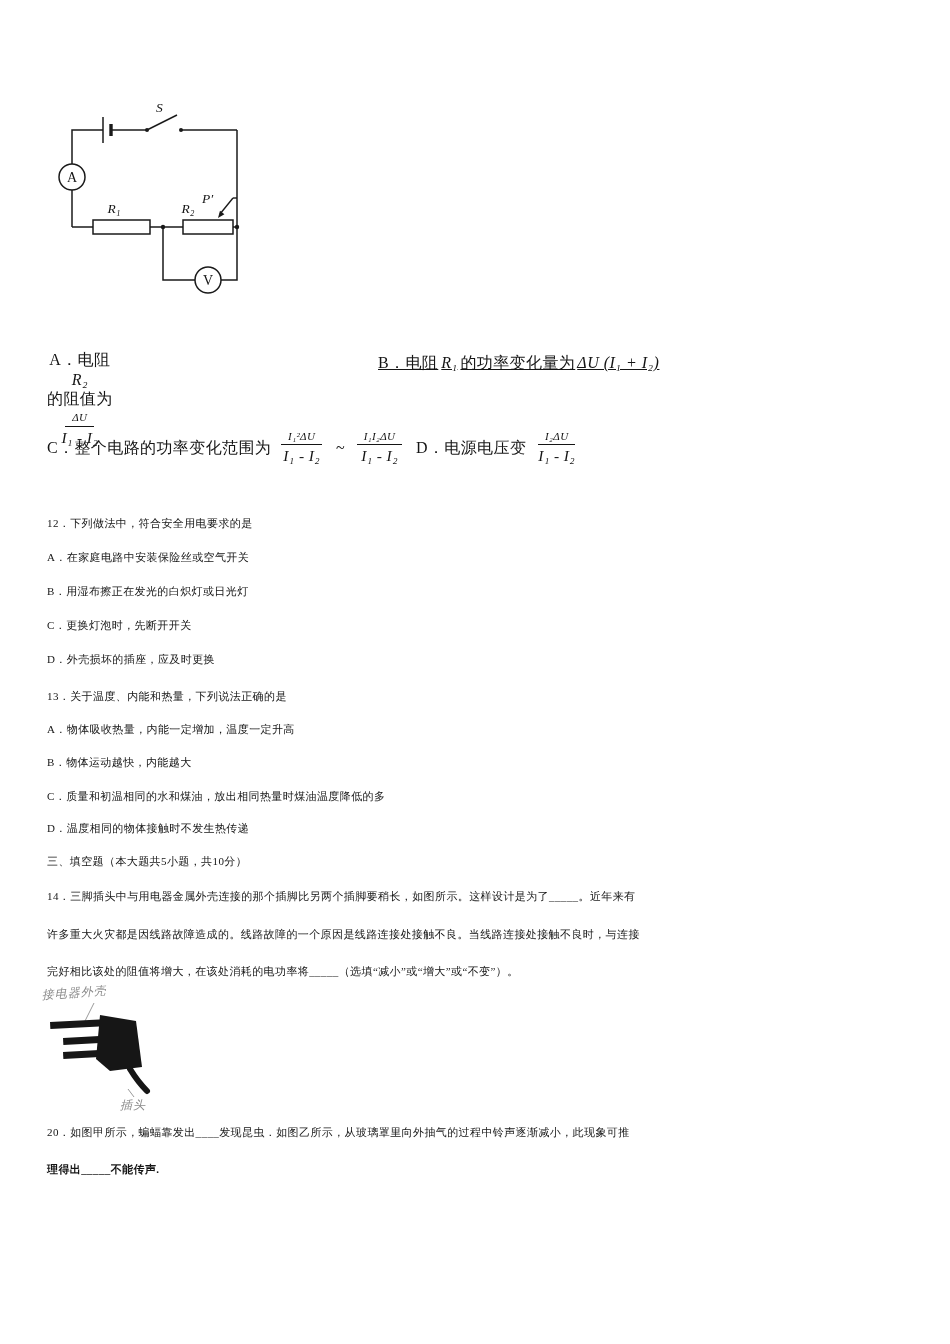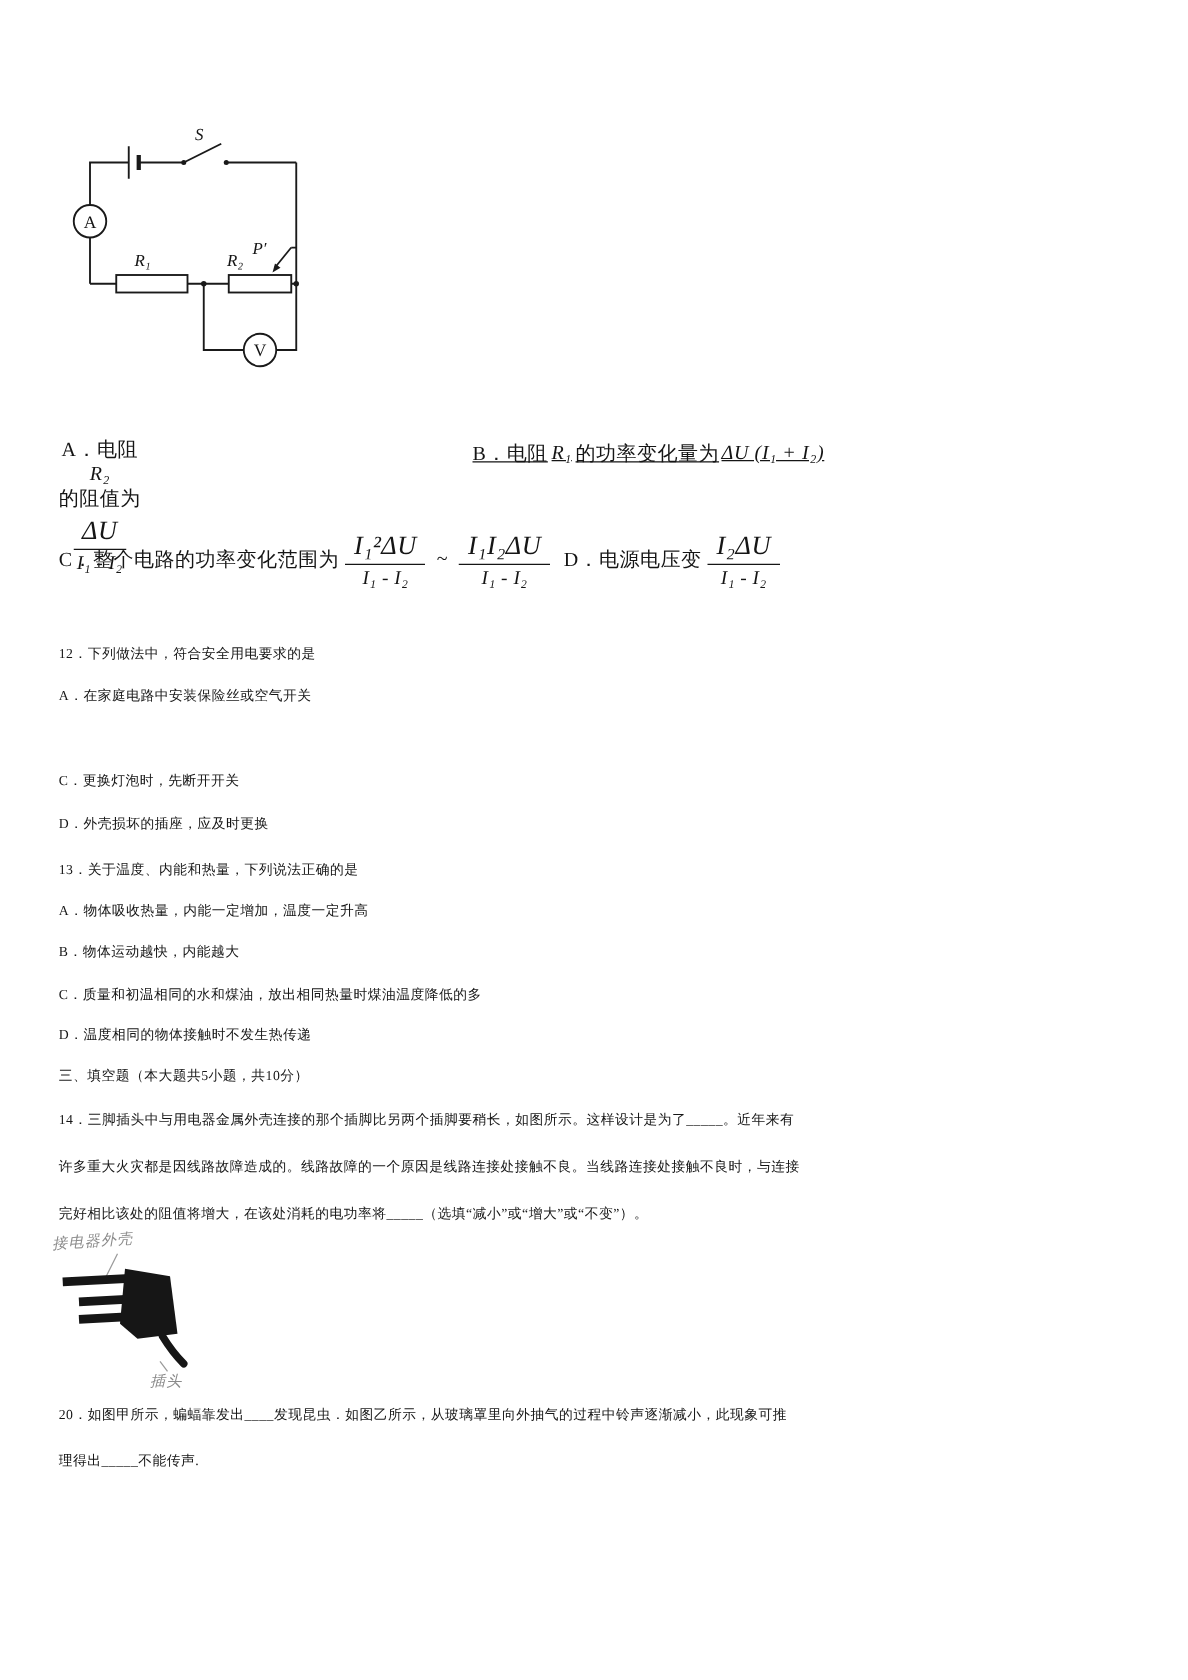--- a/index.html
+++ b/index.html
@@ -9,21 +9,21 @@
     font-family:"Liberation Serif","DejaVu Serif",serif;
     color:#151515;
   }
   .page { position:absolute; inset:0; background:#fff; overflow:hidden; }
   .abs { position:absolute; }
   .line { position:absolute; white-space:nowrap; font-size:11px; line-height:1.25; letter-spacing:0.4px; }
   .row { display:flex; align-items:center; white-space:nowrap; font-size:16px; letter-spacing:0.4px; }
   .mv { font-style:italic; padding:0 3px; font-size:16px; }
   .math { font-style:italic; letter-spacing:0.5px; padding:0 2px; }
   .frac { display:inline-flex; flex-direction:column; align-items:center; margin:0 5px; line-height:1.35; }
-  .frac .num { padding:0 7px 1px 7px; border-bottom:1.2px solid #151515; font-style:italic; font-size:21px; }
+  .frac .num { padding:0 7px 1px 7px; border-bottom:1.2px solid #151515; font-style:italic; font-size:11px; }
   .frac .den { padding:1px 7px 0 7px; font-style:italic; font-size:15.5px; }
   .tilde { padding:0 4px; font-size:16px; }
   svg text { font-family:"Liberation Serif","DejaVu Serif",serif; fill:#151515; }
   svg .meter { font-size:14px; }
   svg .lbl { font-size:13.5px; font-style:italic; }
   svg .hand { font-size:12px; fill:#8a8a8a; font-style:italic; letter-spacing:1px; }
 </style>
 </head>
 <body>
 
@@ -100,20 +100,21 @@
     </span>
     <span style="margin-left:6px;">D．电源电压变</span>
     <span class="frac">
       <span class="num">I₂ΔU</span>
       <span class="den">I₁ - I₂</span>
     </span>
   </div>
 
   <div class="line" style="left:47px; top:517px;">12．下列做法中，符合安全用电要求的是</div>
   <div class="line" style="left:47px; top:551px;">A．在家庭电路中安装保险丝或空气开关</div>
+  <div class="line" style="left:47px; top:585px;">B．用湿布擦正在发光的白炽灯或日光灯</div>
   <div class="line" style="left:47px; top:619px;">C．更换灯泡时，先断开开关</div>
   <div class="line" style="left:47px; top:653px;">D．外壳损坏的插座，应及时更换</div>
 
   <div class="line" style="left:47px; top:690px;">13．关于温度、内能和热量，下列说法正确的是</div>
   <div class="line" style="left:47px; top:723px;">A．物体吸收热量，内能一定增加，温度一定升高</div>
   <div class="line" style="left:47px; top:756px;">B．物体运动越快，内能越大</div>
   <div class="line" style="left:47px; top:790px;">C．质量和初温相同的水和煤油，放出相同热量时煤油温度降低的多</div>
   <div class="line" style="left:47px; top:822px;">D．温度相同的物体接触时不发生热传递</div>
 
   <div class="line" style="left:47px; top:855px;">三、填空题（本大题共5小题，共10分）</div>
@@ -132,15 +133,15 @@
     <rect x="25" y="67" width="41" height="7" fill="#161616" transform="rotate(-3 25 67)"></rect>
 
     <polygon points="62,30 98,36 104,82 72,86 58,74" fill="#161616"></polygon>
 
     <path d="M92,84 Q100,97 109,106" stroke="#161616" stroke-width="6" fill="none" stroke-linecap="round"></path>
     <line x1="96" y1="112" x2="90" y2="104" stroke="#9a9a9a" stroke-width="1"></line>
     <text class="hand" x="82" y="124">插头</text>
   </svg>
 
   <div class="line" style="left:47px; top:1126px;">20．如图甲所示，蝙蝠靠发出____发现昆虫．如图乙所示，从玻璃罩里向外抽气的过程中铃声逐渐减小，此现象可推</div>
-  <div class="line" style="left:47px; top:1163px;">理得出_____不能传声.</div>
+  <div class="line" style="left:47px; top:1163px;font-weight:bold;">理得出_____不能传声.</div>
 
 </div>
 
 </body></html>

